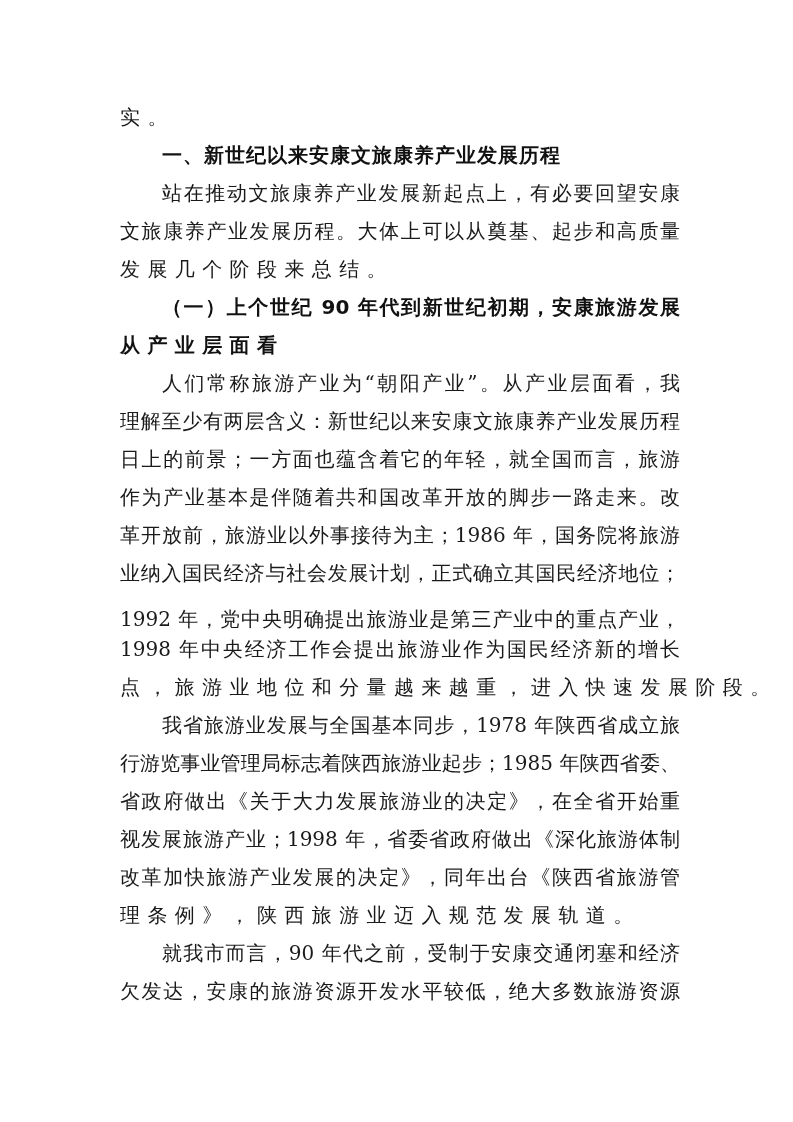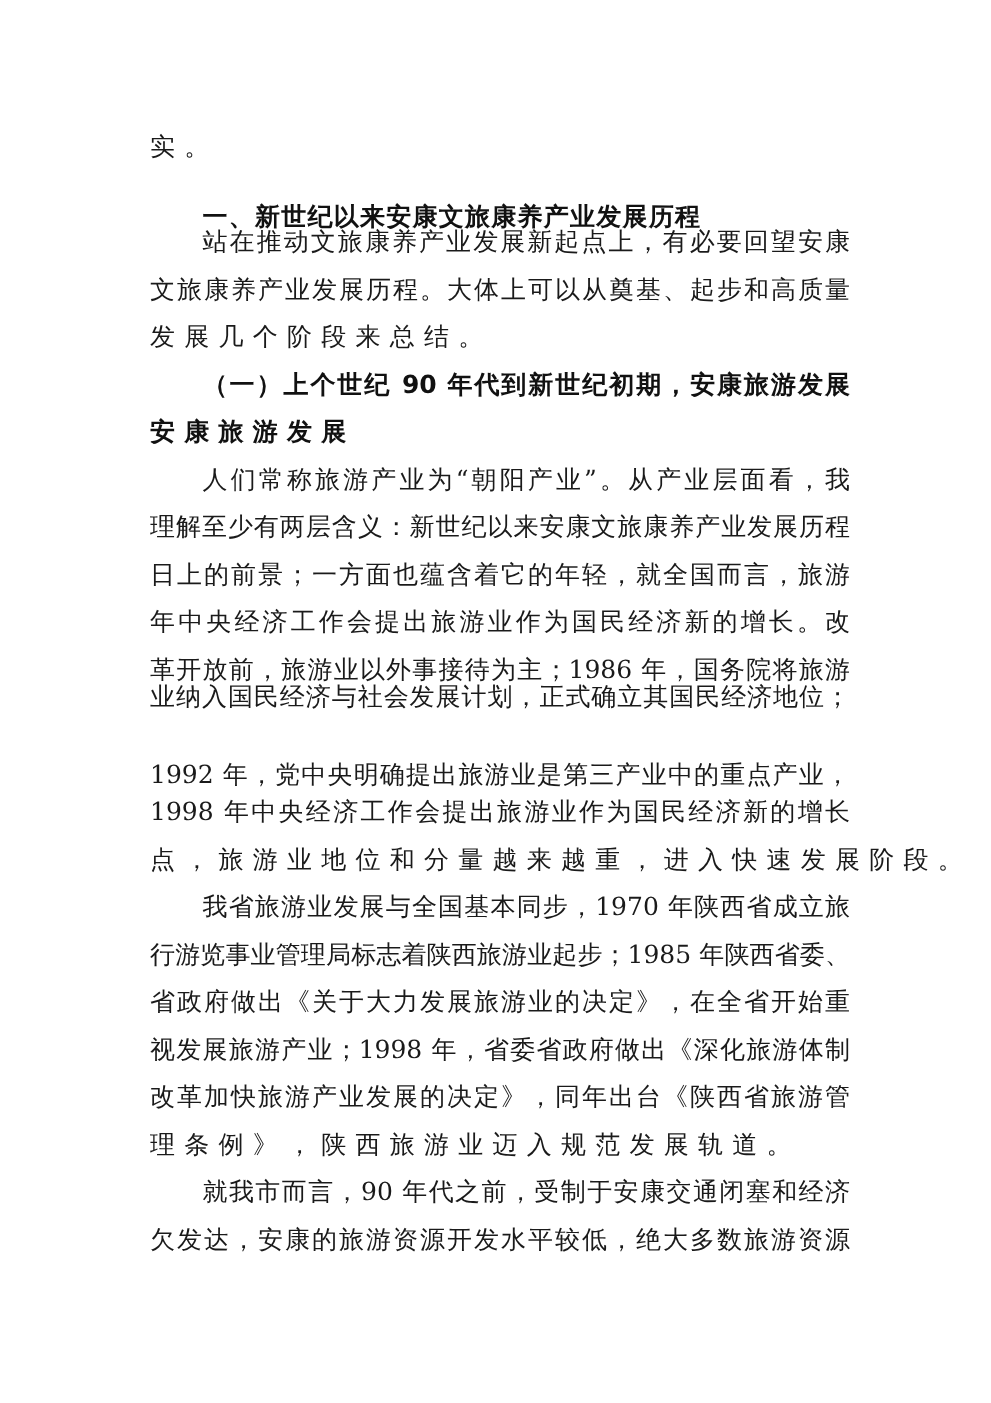--- a/index.html
+++ b/index.html
@@ -46,44 +46,43 @@
     .bold {
       font-weight: bold;
       font-family: "DejaVu Sans", "Liberation Sans", sans-serif;
       color: #111;
     }
     .h1 {
       left: 162px;
       text-align-last: left;
       letter-spacing: 1px;
       font-size: 20px;
-      margin-top: 18px;
     }
   </style>
 </head>
 <body>
 
 <div class="page">
   <div class="line last" style="top:98px">实。</div>
   <div class="line h1 bold" style="top:136px">一、新世纪以来安康文旅康养产业发展历程</div>
   <div class="line indent" style="top:174px">站在推动文旅康养产业发展新起点上，有必要回望安康</div>
   <div class="line" style="top:212px">文旅康养产业发展历程。大体上可以从奠基、起步和高质量</div>
   <div class="line last" style="top:250px">发展几个阶段来总结。</div>
   <div class="line indent bold" style="top:288px">（一）上个世纪 90 年代到新世纪初期，安康旅游发展</div>
-  <div class="line last bold" style="top:326px">安康旅游发展</div>
+  <div class="line last bold" style="top:326px">从产业层面看</div>
   <div class="line indent" style="top:364px">人们常称旅游产业为“朝阳产业”。从产业层面看，我</div>
   <div class="line" style="top:402px">理解至少有两层含义：新世纪以来安康文旅康养产业发展历程</div>
   <div class="line" style="top:440px">日上的前景；一方面也蕴含着它的年轻，就全国而言，旅游</div>
-  <div class="line" style="top:478px">年中央经济工作会提出旅游业作为国民经济新的增长。改</div>
+  <div class="line" style="top:478px">作为产业基本是伴随着共和国改革开放的脚步一路走来。改</div>
   <div class="line" style="top:516px">革开放前，旅游业以外事接待为主；1986 年，国务院将旅游</div>
-  <div class="line" style="top:538px">业纳入国民经济与社会发展计划，正式确立其国民经济地位；</div>
+  <div class="line" style="top:554px">业纳入国民经济与社会发展计划，正式确立其国民经济地位；</div>
   <div class="line" style="top:600px">1992 年，党中央明确提出旅游业是第三产业中的重点产业，</div>
   <div class="line" style="top:630px">1998 年中央经济工作会提出旅游业作为国民经济新的增长</div>
   <div class="line last" style="top:668px">点，旅游业地位和分量越来越重，进入快速发展阶段。</div>
-  <div class="line indent" style="top:706px">我省旅游业发展与全国基本同步，1970 年陕西省成立旅</div>
+  <div class="line indent" style="top:706px">我省旅游业发展与全国基本同步，1978 年陕西省成立旅</div>
   <div class="line" style="top:744px">行游览事业管理局标志着陕西旅游业起步；1985 年陕西省委、</div>
   <div class="line" style="top:782px">省政府做出《关于大力发展旅游业的决定》，在全省开始重</div>
   <div class="line" style="top:820px">视发展旅游产业；1998 年，省委省政府做出《深化旅游体制</div>
   <div class="line" style="top:858px">改革加快旅游产业发展的决定》，同年出台《陕西省旅游管</div>
   <div class="line last" style="top:896px">理条例》，陕西旅游业迈入规范发展轨道。</div>
   <div class="line indent" style="top:934px">就我市而言，90 年代之前，受制于安康交通闭塞和经济</div>
   <div class="line" style="top:972px">欠发达，安康的旅游资源开发水平较低，绝大多数旅游资源</div>
 </div>
 
 </body></html>

